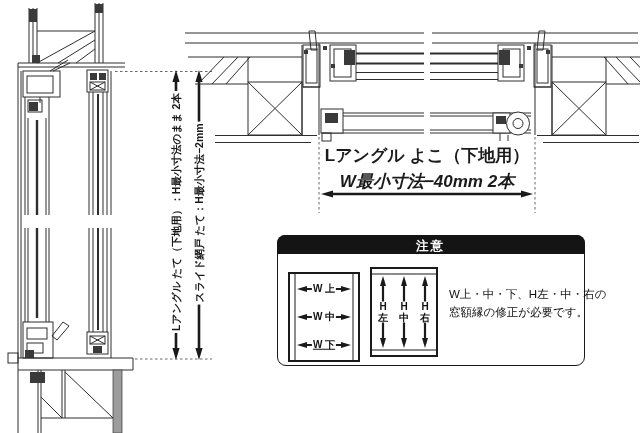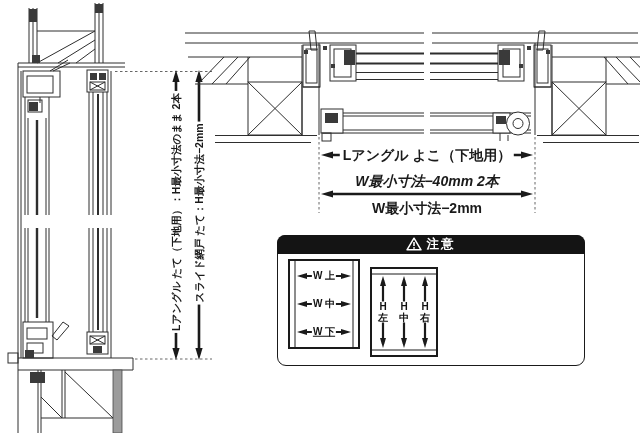--- a/index.html
+++ b/index.html
@@ -5,37 +5,37 @@
   html,body{margin:0;padding:0;background:#fff;}
   .canvas{
     position:relative;width:640px;height:433px;background:#ffffff;
     font-family:"Liberation Sans",sans-serif;color:#1a1a1a;overflow:hidden;
   }
   svg{display:block;}
   .layer{position:absolute;left:0;top:0;}
   
   .dimtext{
     position:absolute;white-space:nowrap;background:#ffffff;
-    font-size:14px;font-weight:bold;color:#1a1a1a;line-height:13px;
+    font-size:17px;font-weight:bold;color:#1a1a1a;line-height:13px;
     padding:0 3px;transform:translate(-50%,-50%);
   }
   .vtext{
     position:absolute;white-space:nowrap;background:#ffffff;
     font-size:10.5px;font-weight:bold;color:#1a1a1a;line-height:12px;
     padding:0 2px;transform:translate(-50%,-50%) rotate(-90deg);
   }
   
   .caution-box{
     position:absolute;left:277px;top:235px;width:308px;height:131px;
     border:1.5px solid #1a1a1a;border-radius:9px;background:#fff;box-sizing:border-box;
   }
   .caution-header{
     position:absolute;left:-1.5px;top:-1.5px;width:308px;height:19px;
     background:#141414;border-radius:8px 8px 0 0;
-    display:flex;align-items:center;justify-content:center;gap:5px;
+    display:flex;align-items:center;justify-content:center;gap:5px;flex-direction:column;
   }
   .caution-title{color:#ffffff;font-size:12.5px;font-weight:bold;letter-spacing:2px;}
   .mini{position:absolute;}
   .mini-label{
     position:absolute;transform:translate(-50%,-50%);background:#fff;
     font-size:10px;font-weight:bold;white-space:pre-line;text-align:center;
     line-height:10.5px;padding:0 1px;color:#111;
   }
   .note{
     position:absolute;left:171px;top:49px;font-size:11.5px;line-height:18px;
@@ -178,33 +178,32 @@
       <polygon points="321,194 333,190.4 333,197.6" fill="#1a1a1a"></polygon>
       <polygon points="533,194 521,190.4 521,197.6" fill="#1a1a1a"></polygon>
     </g>
   </svg>
 
   <div class="vtext" style="left:176px;top:212px;">Lアングル たて（下地用）：H最小寸法のまま 2本</div>
   <div class="vtext" style="left:199px;top:213px;">スライド網戸 たて：H最小寸法−2mm</div>
 
   <div class="dimtext" style="left:427px;top:155px;">Lアングル よこ（下地用）</div>
   <div class="dimtext" style="left:427px;top:181px;font-style:italic;">W最小寸法−40mm 2本</div>
-  <div class="dimtext" style="left:427px;top:208px;">W最小寸法−2mm</div>
 
   <div class="caution-box">
     <div class="caution-header">
       <svg width="16" height="14" viewBox="0 0 16 14">
         <path d="M8,1.2 L15,12.8 H1 Z" fill="none" stroke="#ffffff" stroke-width="1.5" stroke-linejoin="round"></path>
         <path d="M8,5 V9" stroke="#ffffff" stroke-width="1.6"></path>
         <circle cx="8" cy="10.9" r="0.95" fill="#ffffff"></circle>
       </svg>
       <span class="caution-title">注意</span>
     </div>
 
-    <div class="mini" style="left:10px;top:23px;width:72px;height:90px;">
+    <div class="mini" style="left:10px;top:36px;width:72px;height:90px;">
       <svg width="72" height="90" viewBox="0 0 72 90">
         <rect x="1" y="1" width="70" height="88" fill="none" stroke="#1a1a1a" stroke-width="2"></rect>
         <path d="M7,1 V89 M65,1 V89" stroke="#1a1a1a" stroke-width="1"></path>
         <g stroke="#1a1a1a" stroke-width="2.2">
           <path d="M13,17 H59 M13,45 H59 M13,73 H59"></path>
         </g>
         <g fill="#1a1a1a" stroke="none">
           <polygon points="9,17 19,14 19,20"></polygon>
             <polygon points="63,17 53,14 53,20"></polygon>
           <polygon points="9,45 19,42 19,48"></polygon>
@@ -236,16 +235,18 @@
       </svg>
       <span class="mini-label" style="left:13px;top:45px;">H
 左</span>
       <span class="mini-label" style="left:34px;top:45px;">H
 中</span>
       <span class="mini-label" style="left:55px;top:45px;">H
 右</span>
     </div>
 
     <div class="note">
+      <div>W上・中・下、H左・中・右の</div>
+      <div>窓額縁の修正が必要です。</div>
     </div>
   </div>
 
 </div>
 
 </body></html>

